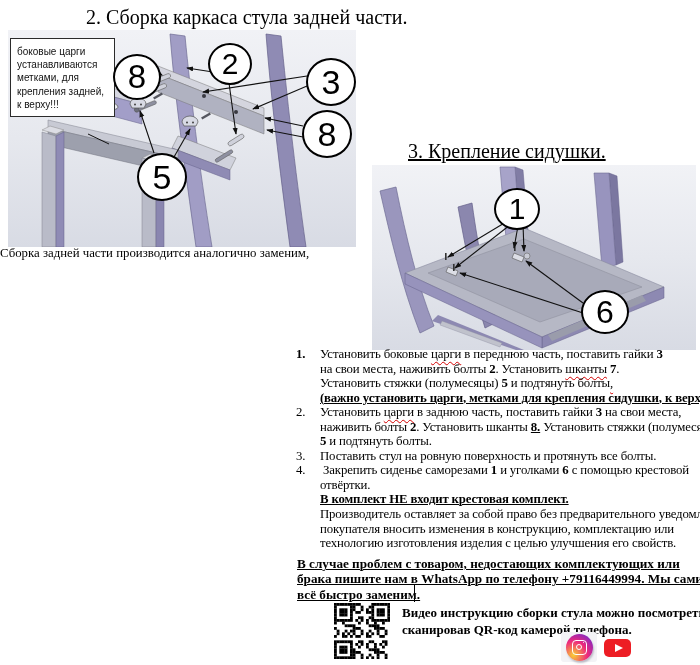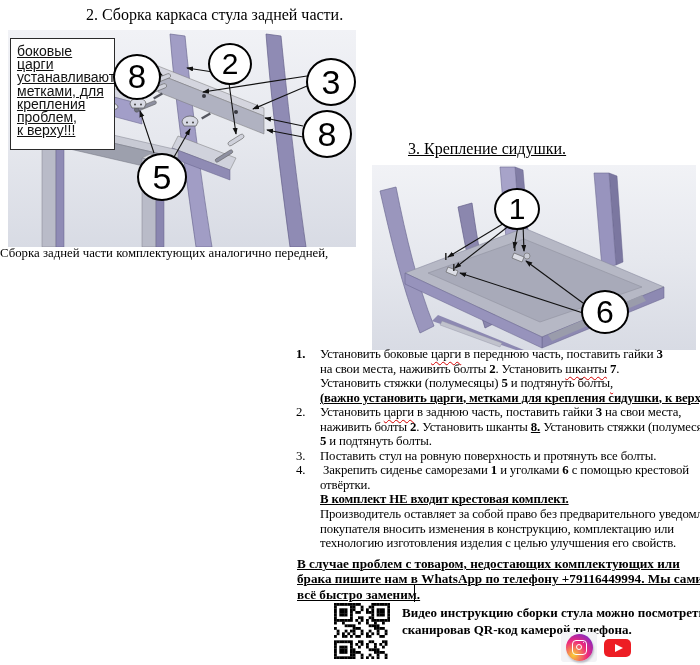--- a/index.html
+++ b/index.html
@@ -2,29 +2,29 @@
 <html><head>
 <meta charset="utf-8">
 <style>
   html,body{margin:0;padding:0;}
   body{
     width:700px;height:665px;position:relative;background:#fff;
     font-family:"Liberation Serif","DejaVu Serif",serif;color:#000;
     overflow:hidden;
   }
   .abs{position:absolute;}
-  .title{font-size:16px;white-space:nowrap;}
+  .title{font-size:20px;white-space:nowrap;}
   .diagram{
     background:linear-gradient(180deg,#f1f2f6 0%,#e6e8ee 50%,#d8dbe4 100%);
   }
   .diagram svg{position:absolute;left:0;top:0;}
   .note-box{
     background:#fff;border:1.6px solid #2b2b2b;
     font-family:"Liberation Sans","DejaVu Sans",sans-serif;
-    font-size:14px;line-height:13.2px;padding:6px 5px 12px 6px;color:#111;text-decoration:underline;
+    font-size:10px;line-height:13.2px;padding:6px 5px 5px 6px;color:#111;
   }
   .callout{
     position:absolute;background:#fff;border:2.4px solid #000;border-radius:50%;
     display:flex;align-items:center;justify-content:center;
     font-family:"Liberation Sans","DejaVu Sans",sans-serif;font-weight:400;
     z-index:3;
   }
   .caption{font-size:12.8px;line-height:15.4px;text-align:center;}
   .caption .line{white-space:nowrap;}
   #instructions{font-size:12.8px;line-height:14.55px;letter-spacing:-0.15px;}
@@ -154,42 +154,42 @@
     <path d="M299,46 L195,62" stroke="#111" stroke-width="1.1" fill="none" marker-end="url(#ah1)"></path>
     <path d="M295,96 L257,88" stroke="#111" stroke-width="1.1" fill="none" marker-end="url(#ah1)"></path>
     <path d="M295,107 L259,100" stroke="#111" stroke-width="1.1" fill="none" marker-end="url(#ah1)"></path>
     <path d="M146,123 L132,81" stroke="#111" stroke-width="1.1" fill="none" marker-end="url(#ah1)"></path>
     <path d="M166,127 L182,99" stroke="#111" stroke-width="1.1" fill="none" marker-end="url(#ah1)"></path>
   </svg>
   <div class="abs note-box" id="noteBox" style="left:2px;top:8px;width:92px;">
       <div>боковые царги</div>
       <div>устанавливаются</div>
       <div>метками, для</div>
-      <div>крепления проблем,</div>
+      <div>крепления задней,</div>
       <div>к верху!!!</div>
     </div>
   <div class="callout" style="left:105px;top:24px;width:44px;height:42px;font-size:33px;">
       <span>8</span>
     </div>
   <div class="callout" style="left:200px;top:13px;width:40px;height:38px;font-size:30px;">
       <span>2</span>
     </div>
   <div class="callout" style="left:298px;top:28px;width:46px;height:44px;font-size:34px;">
       <span>3</span>
     </div>
   <div class="callout" style="left:294px;top:80px;width:46px;height:44px;font-size:34px;">
       <span>8</span>
     </div>
   <div class="callout" style="left:129px;top:123px;width:46px;height:44px;font-size:34px;">
       <span>5</span>
     </div>
 </div>
 
 <div class="abs caption" id="caption" style="left:0px;top:246px;width:292px;">
-    <div class="line"><span>Сборка задней части комплектующих аналогично передней,</span></div>
+    <div class="line"><span>Сборка задней части производится аналогично заменим,</span></div>
   </div>
 
 <div class="abs title" style="left:408px;top:140px;text-decoration:underline;">3.  Крепление сидушки.</div>
 
 <div class="abs diagram" style="left:372px;top:165px;width:324px;height:185px;">
   <svg width="324" height="185" viewBox="0 0 324 185">
     <defs>
       <marker id="ah2" markerWidth="7" markerHeight="6" refX="5.6" refY="2.3" orient="auto">
         <path d="M0,0 L6.4,2.3 L0,4.6 Z" fill="#111"></path>
       </marker>

